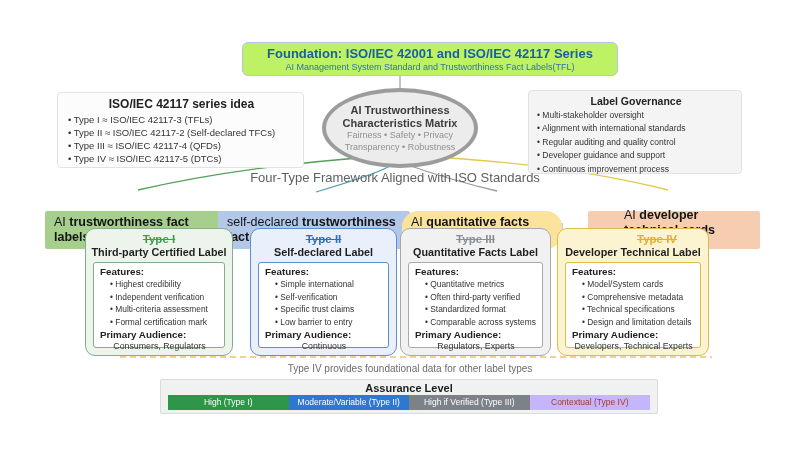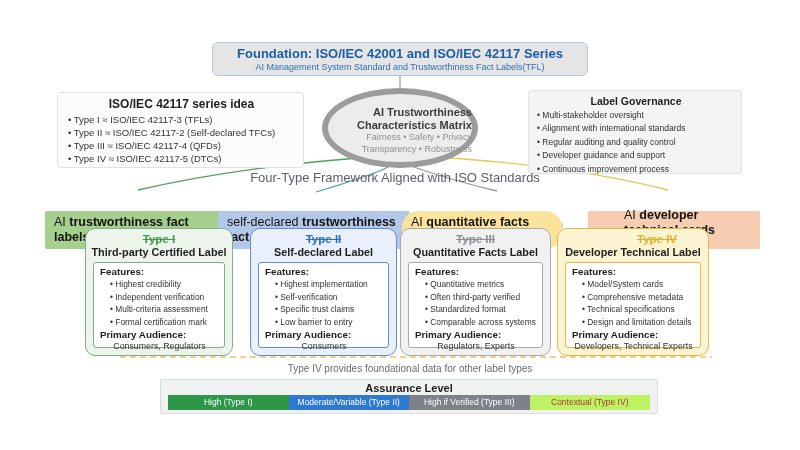--- a/index.html
+++ b/index.html
@@ -21,21 +21,21 @@
   .panel-right { left:528px; top:90px; width:214px; height:84px; padding:4px 6px 4px 8px; }
   .panel-title-lg { font-size:12px; font-weight:bold; text-align:center; margin-bottom:2px; }
   .panel-title-sm { font-size:10.5px; font-weight:bold; text-align:center; margin-bottom:2px; }
   .panel ul { list-style:none; }
   .panel-left li { font-size:9.5px; line-height:13px; color:#333; }
   .panel-right li { font-size:8.5px; line-height:13.4px; color:#333; }
   .panel li::before { content:"• "; }
 
   
   .ellipse { left:322px; top:88px; width:156px; height:80px; border-radius:50%;
-             border:6px solid #404040; text-align:right; padding-top:12px; z-index:2; }
+             border:4px solid #404040; text-align:center; padding-top:12px; z-index:2; }
   .ellipse .b { font-size:11px; font-weight:bold; line-height:13px; color:#3c3c3c; }
   .ellipse .g { font-size:9px; line-height:11.5px; }
 
   
   .framework { left:95px; top:170px; width:600px; text-align:center; font-size:13px; z-index:3; }
 
   
   .thead { top:185px; height:38px; display:flex; align-items:center; padding:2px 9px;
            font-size:12.5px; line-height:15px; color:#141414; border-radius:2px; z-index:2;margin-top:26px; }
   .thead b { font-weight:bold; }
@@ -88,21 +88,21 @@
         <line x1="386" y1="223" x2="386" y2="229"></line>
       <line x1="404" y1="223" x2="404" y2="229"></line>
         <line x1="548" y1="223" x2="548" y2="229"></line>
       <line x1="562" y1="223" x2="562" y2="229"></line>
         <line x1="704" y1="223" x2="704" y2="229"></line>
     </g>
 
     <line x1="120" y1="357" x2="712" y2="357" stroke-width="1.4" stroke-dasharray="6 4" stroke="#eec36a"></line>
   </svg>
 
-  <div class="abs banner" style="background: #e5e5e5; border-color: rgb(173, 201, 232);">
+  <div class="abs banner" style="background: #bef264; border-color: rgb(173, 201, 232); margin-left: 30px;">
     <div class="banner-title" style="color: rgb(27, 94, 166);">Foundation: ISO/IEC 42001 and ISO/IEC 42117 Series</div>
     <div class="banner-sub" style="color: rgb(47, 112, 181);">AI Management System Standard and Trustworthiness Fact Labels(TFL)</div>
   </div>
 
   <div class="abs panel panel-left" style="background: rgb(252, 252, 252);">
     <div class="panel-title-lg">ISO/IEC 42117 series idea</div>
     <ul>
       <li>Type I ≈ ISO/IEC 42117-3 (TFLs)</li>
       <li>Type II ≈ ISO/IEC 42117-2 (Self-declared TFCs)</li>
       <li>Type III ≈ ISO/IEC 42117-4 (QFDs)</li>
@@ -158,27 +158,27 @@
       <div class="aud-val">Consumers, Regulators</div>
     </div>
   </div>
 
   <div class="abs card c2" style="background: rgb(233, 239, 251); border-color: rgb(93, 142, 207); margin-left: 7px;">
     <div class="card-type" style="color: rgb(45, 111, 192);">Type II</div>
     <div class="card-sub">Self-declared Label</div>
     <div class="card-inner" style="border-color: rgb(93, 142, 207);">
       <div class="feat-label">Features:</div>
       <ul>
-        <li>Highest implementation</li>
+        <li>Simple international</li>
         <li>Self-verification</li>
         <li>Specific trust claims</li>
         <li>Low barrier to entry</li>
       </ul>
       <div class="aud-label">Primary Audience:</div>
-      <div class="aud-val">Consumers</div>
+      <div class="aud-val">Continuous</div>
     </div>
   </div>
 
   <div class="abs card c3" style="background: rgb(241, 241, 241); border-color: rgb(169, 169, 169);">
     <div class="card-type" style="color: rgb(139, 143, 148);">Type III</div>
     <div class="card-sub">Quantitative Facts Label</div>
     <div class="card-inner" style="border-color: rgb(169, 169, 169);">
       <div class="feat-label">Features:</div>
       <ul>
         <li>Quantitative metrics</li>
@@ -208,17 +208,17 @@
   </div>
 
   <div class="abs note" style="color: rgb(108, 108, 108);">Type IV provides foundational data for other label types</div>
 
   <div class="abs assurance" style="background: rgb(240, 242, 242);">
     <div class="assurance-title">Assurance Level</div>
     <div class="seg-row">
       <div class="seg" style="background: rgb(45, 150, 73); color: rgb(255, 255, 255);">High (Type I)</div>
       <div class="seg" style="background: rgb(46, 120, 210); color: rgb(255, 255, 255);">Moderate/Variable (Type II)</div>
       <div class="seg" style="background: rgb(125, 130, 136); color: rgb(255, 255, 255);">High if Verified (Type III)</div>
-      <div class="seg" style="background: #bef264; color: rgb(163, 60, 44);">Contextual (Type IV)</div>
+      <div class="seg" style="background: #c4b5fd; color: rgb(163, 60, 44);">Contextual (Type IV)</div>
     </div>
   </div>
 
 </div>
 
 </body></html>

